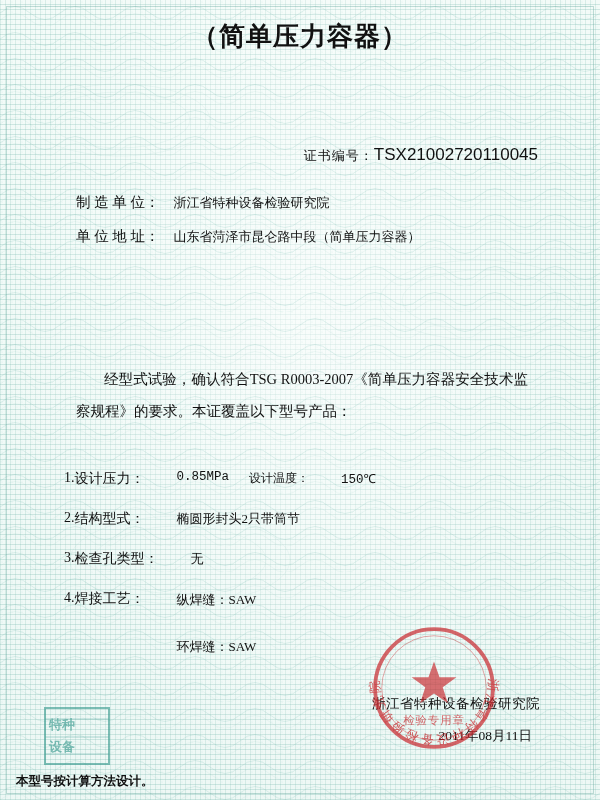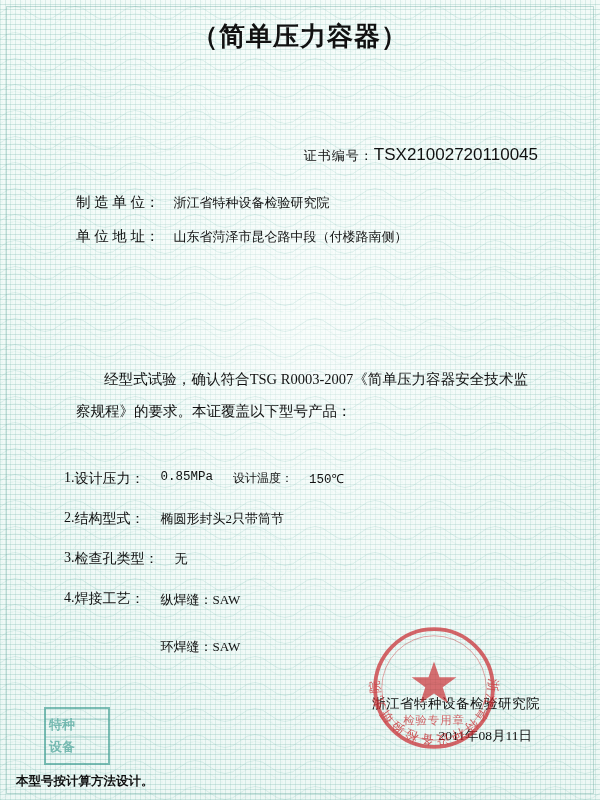--- a/index.html
+++ b/index.html
@@ -140,21 +140,21 @@
     margin-bottom: 22px;
   }
   .item-label {
     font-size: 14px;
     color: #111;
     white-space: nowrap;
   }
   .item-value {
     font-size: 13px;
     color: #111;
-    margin-left: 16px;
+    margin-left: 32px;
     white-space: nowrap;
   }
   .item-value.mono { font-family: "Liberation Mono", monospace; font-size: 12.5px; }
   .stacked { display: flex; flex-direction: column; gap: 28px; }
   .stacked .line { line-height: 19px; }
   .item-temp-label { font-size: 12px; margin-left: 20px; }
 
   
   .issuer {
     position: absolute;
@@ -246,21 +246,21 @@
     <span class="label">证书编号：</span><span class="value">TSX21002720110045</span>
   </div>
 
   <div class="fields">
     <div class="field-row">
       <span class="field-label">制 造 单 位：</span>
       <span class="field-value">浙江省特种设备检验研究院</span>
     </div>
     <div class="field-row">
       <span class="field-label">单 位 地 址：</span>
-      <span class="field-value">山东省菏泽市昆仑路中段（付楼路南侧）</span>
+      <span class="field-value">山东省菏泽市昆仑路中段（简单压力容器）</span>
     </div>
   </div>
 
   <div class="statement">
     <span class="indent"></span><span>经型式试验，确认符合TSG R0003-2007《简单压力容器安全技术监察规程》的要求。本证覆盖以下型号产品：</span>
   </div>
 
   <div class="items">
 
     <div class="item">

